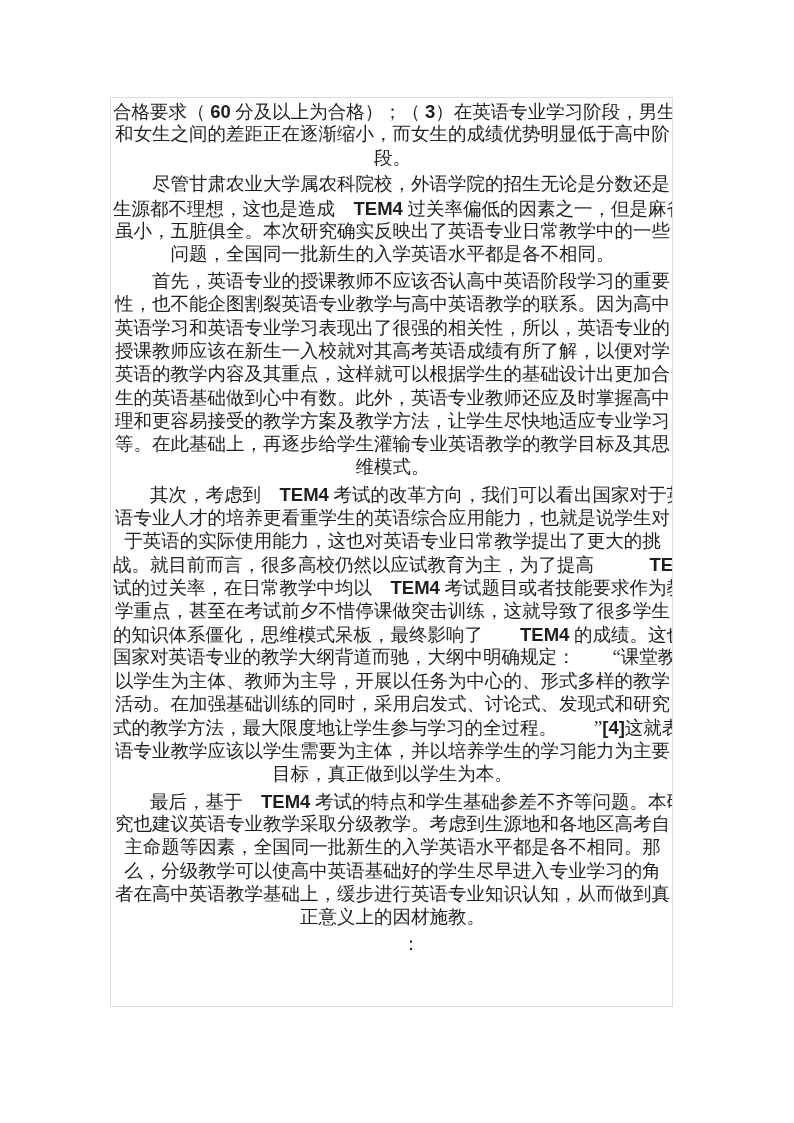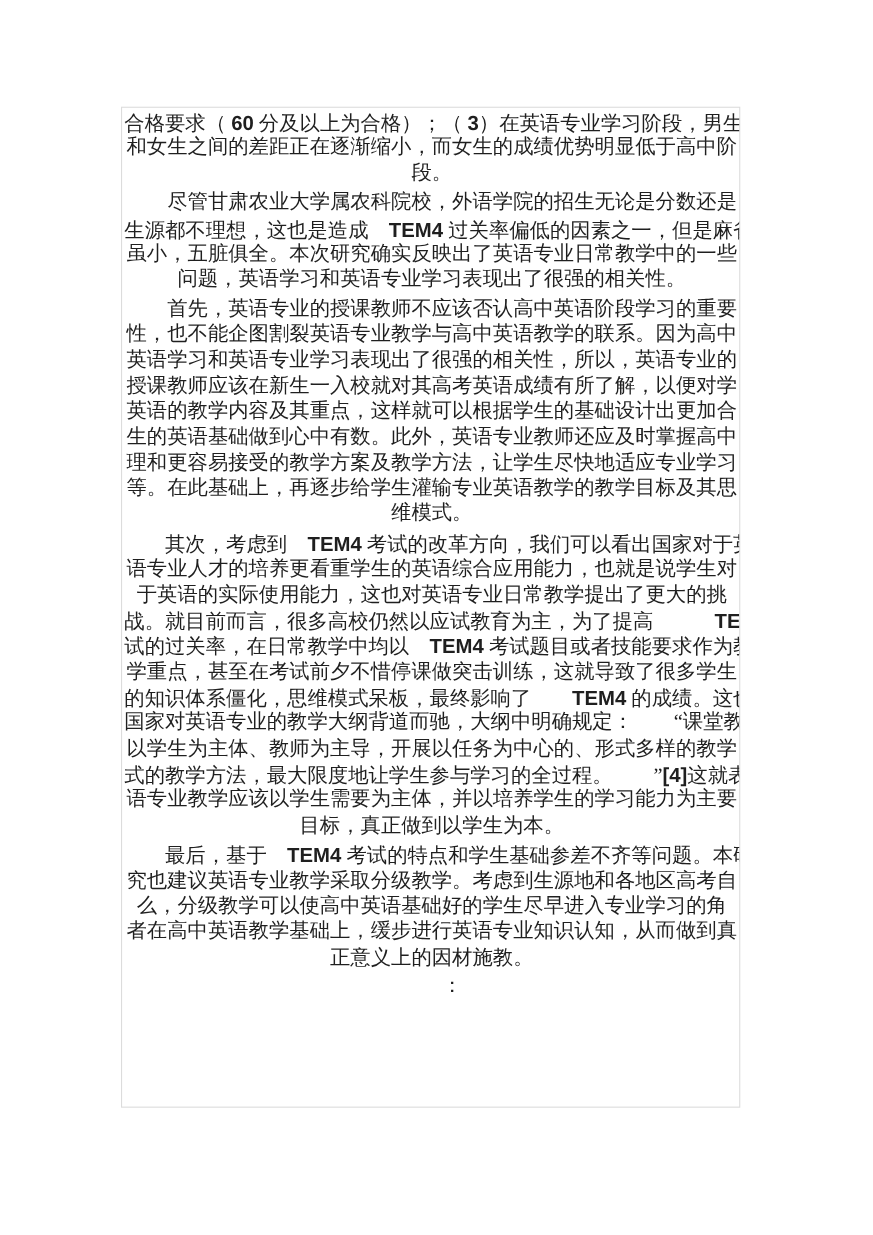--- a/index.html
+++ b/index.html
@@ -59,21 +59,21 @@
   <div class="text-block">
       <div class="para">
         <div class="line"><span>合格要求（ </span><span class="latin">60</span><span> 分及以上为合格）；（ </span><span class="latin">3</span><span>）在英语专业学习阶段，男生</span></div>
         <div class="line"><span>和女生之间的差距正在逐渐缩小，而女生的成绩优势明显低于高中阶</span></div>
         <div class="line"><span>段。</span></div>
       </div>
       <div class="para indent">
         <div class="line"><span>尽管甘肃农业大学属农科院校，外语学院的招生无论是分数还是</span></div>
         <div class="line"><span>生源都不理想，这也是造成　</span><span class="latin">TEM4</span><span> 过关率偏低的因素之一，但是麻雀</span></div>
         <div class="line"><span>虽小，五脏俱全。本次研究确实反映出了英语专业日常教学中的一些</span></div>
-        <div class="line"><span>问题，英语学习和英语专业学习表现出了很强的相关性。</span></div>
+        <div class="line"><span>问题，全国同一批新生的入学英语水平都是各不相同。</span></div>
       </div>
       <div class="para indent">
         <div class="line"><span>首先，英语专业的授课教师不应该否认高中英语阶段学习的重要</span></div>
         <div class="line"><span>性，也不能企图割裂英语专业教学与高中英语教学的联系。因为高中</span></div>
         <div class="line"><span>英语学习和英语专业学习表现出了很强的相关性，所以，英语专业的</span></div>
         <div class="line"><span>授课教师应该在新生一入校就对其高考英语成绩有所了解，以便对学</span></div>
         <div class="line"><span>英语的教学内容及其重点，这样就可以根据学生的基础设计出更加合</span></div>
         <div class="line"><span>生的英语基础做到心中有数。此外，英语专业教师还应及时掌握高中</span></div>
         <div class="line"><span>理和更容易接受的教学方案及教学方法，让学生尽快地适应专业学习</span></div>
         <div class="line"><span>等。在此基础上，再逐步给学生灌输专业英语教学的教学目标及其思</span></div>
@@ -82,27 +82,29 @@
       <div class="para indent">
         <div class="line"><span>其次，考虑到　</span><span class="latin">TEM4</span><span> 考试的改革方向，我们可以看出国家对于英</span></div>
         <div class="line"><span>语专业人才的培养更看重学生的英语综合应用能力，也就是说学生对</span></div>
         <div class="line"><span>于英语的实际使用能力，这也对英语专业日常教学提出了更大的挑</span></div>
         <div class="line"><span>战。就目前而言，很多高校仍然以应试教育为主，为了提高　　　</span><span class="latin">TEM4</span></div>
         <div class="line"><span>试的过关率，在日常教学中均以　</span><span class="latin">TEM4</span><span> 考试题目或者技能要求作为教</span></div>
         <div class="line"><span>学重点，甚至在考试前夕不惜停课做突击训练，这就导致了很多学生</span></div>
         <div class="line"><span>的知识体系僵化，思维模式呆板，最终影响了　　</span><span class="latin">TEM4</span><span> 的成绩。这也与</span></div>
         <div class="line"><span>国家对英语专业的教学大纲背道而驰，大纲中明确规定：　　“课堂教学应</span></div>
         <div class="line"><span>以学生为主体、教师为主导，开展以任务为中心的、形式多样的教学</span></div>
+        <div class="line"><span>活动。在加强基础训练的同时，采用启发式、讨论式、发现式和研究</span></div>
         <div class="line"><span>式的教学方法，最大限度地让学生参与学习的全过程。　　”</span><span class="latin">[4]</span><span>这就表明英</span></div>
         <div class="line"><span>语专业教学应该以学生需要为主体，并以培养学生的学习能力为主要</span></div>
         <div class="line"><span>目标，真正做到以学生为本。</span></div>
       </div>
       <div class="para indent">
         <div class="line"><span>最后，基于　</span><span class="latin">TEM4</span><span> 考试的特点和学生基础参差不齐等问题。本研</span></div>
         <div class="line"><span>究也建议英语专业教学采取分级教学。考虑到生源地和各地区高考自</span></div>
+        <div class="line"><span>主命题等因素，全国同一批新生的入学英语水平都是各不相同。那</span></div>
         <div class="line"><span>么，分级教学可以使高中英语基础好的学生尽早进入专业学习的角</span></div>
         <div class="line"><span>者在高中英语教学基础上，缓步进行英语专业知识认知，从而做到真</span></div>
         <div class="line"><span>正意义上的因材施教。</span></div>
       </div>
       <div class="para indent">
         <div class="line"><span>：</span></div>
       </div>
     </div>
 </div>
 

